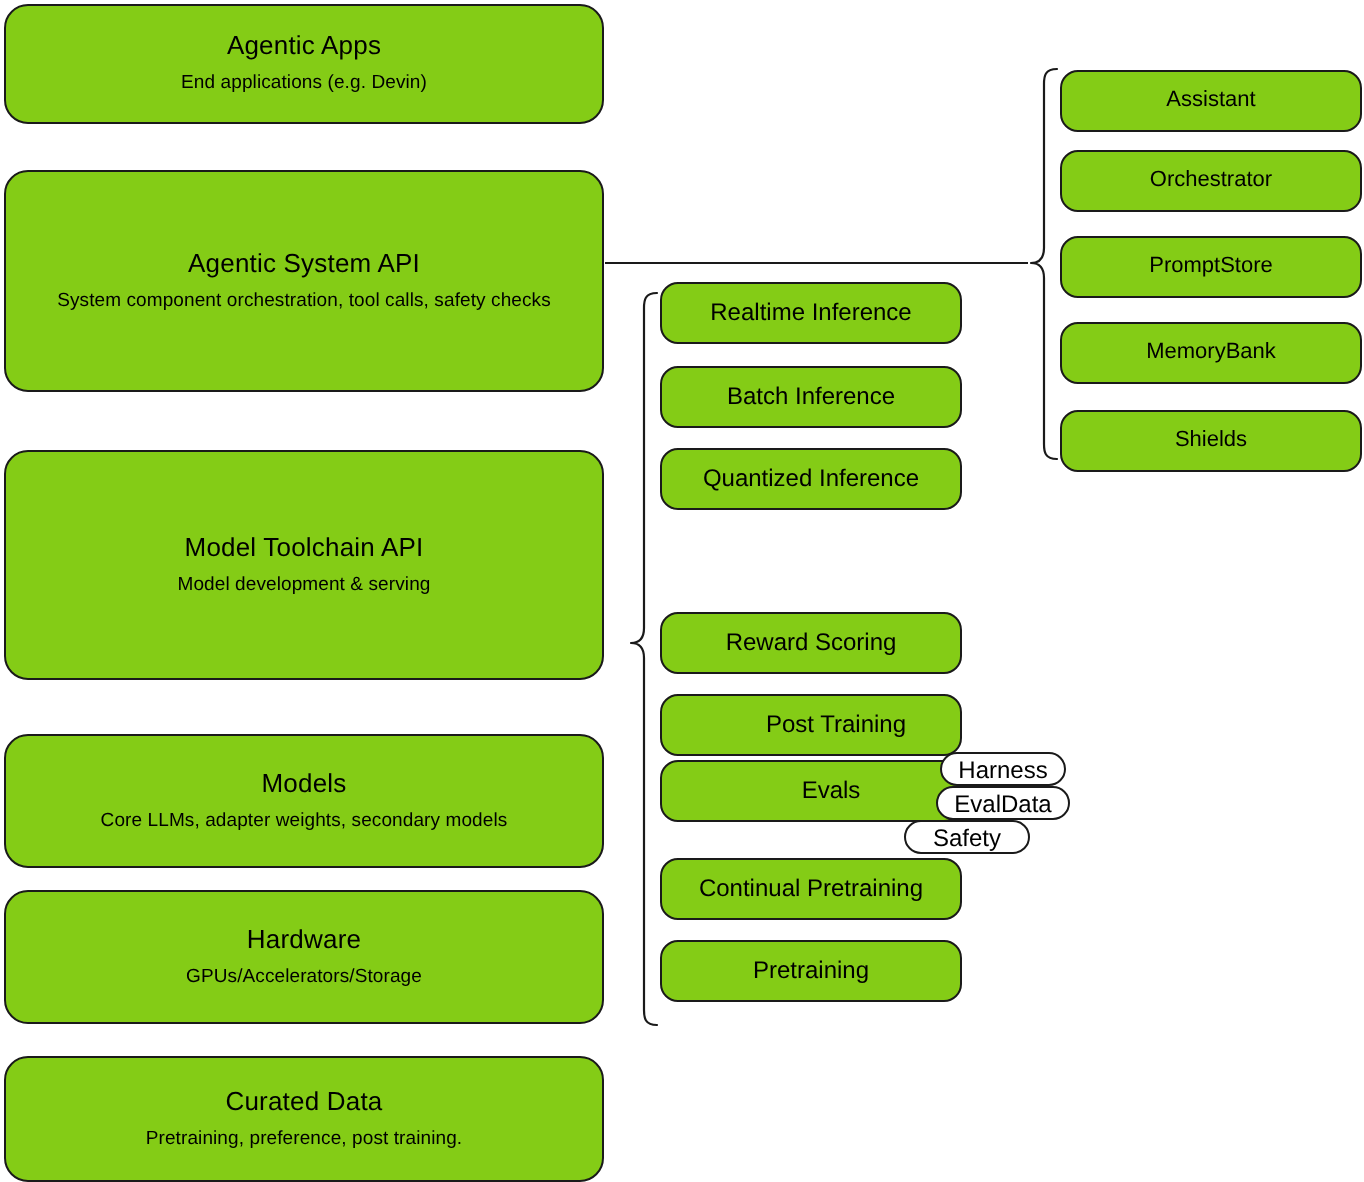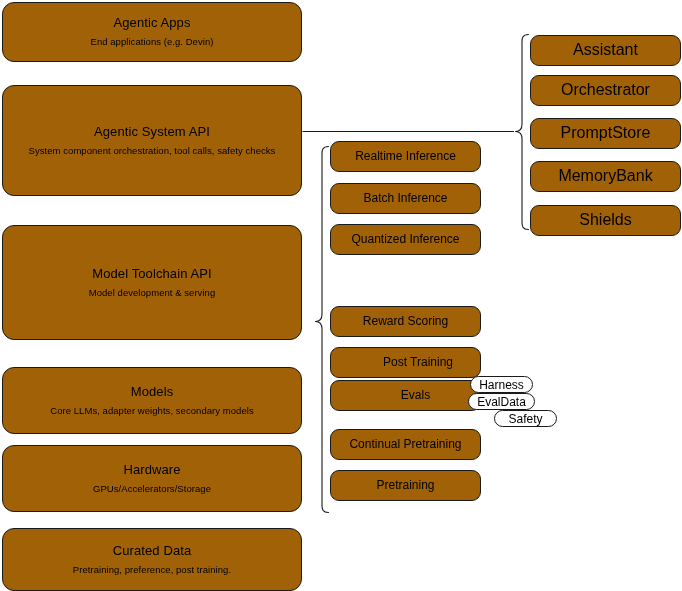--- a/index.html
+++ b/index.html
@@ -19,21 +19,21 @@
     height: 591px;
     overflow: hidden;
     background: #ffffff;
   }
 
   
   .node {
     position: absolute;
     box-sizing: border-box;
     border: 1px solid #1a1a1a;
-    background: #a16207;
+    background: #84cc16;
     display: flex;
     flex-direction: column;
     align-items: center;
     justify-content: center;
     text-align: center;
     line-height: 1.15;
   }
 
   
   .layer {
@@ -59,21 +59,21 @@
     height: 31px;
     font-size: 12px;
   }
 
   
   .right {
     border-radius: 9px;
     left: 530px;
     width: 151px;
     height: 31px;
-    font-size: 16px;
+    font-size: 11px;
   }
 
   
   .subpill {
     position: absolute;
     box-sizing: border-box;
     border: 1px solid #1a1a1a;
     background: #ffffff;
     border-radius: 999px;
     height: 17px;
@@ -187,21 +187,21 @@
   <div class="node mid" style="top:470px;">
     <span>Pretraining</span>
   </div>
 
   <div class="subpill" style="left:470px; top:376px; width:63px;">
     <span>Harness</span>
   </div>
   <div class="subpill" style="left:468px; top:393px; width:67px;">
     <span>EvalData</span>
   </div>
-  <div class="subpill" style="left:494px; top:410px; width:63px;align-items:center;">
+  <div class="subpill" style="left:452px; top:410px; width:63px;align-items:center;">
     <span>Safety</span>
   </div>
 
   <div class="node right" style="top:35px;">
     <span>Assistant</span>
   </div>
   <div class="node right" style="top:75px;">
     <span>Orchestrator</span>
   </div>
   <div class="node right" style="top:118px;">

